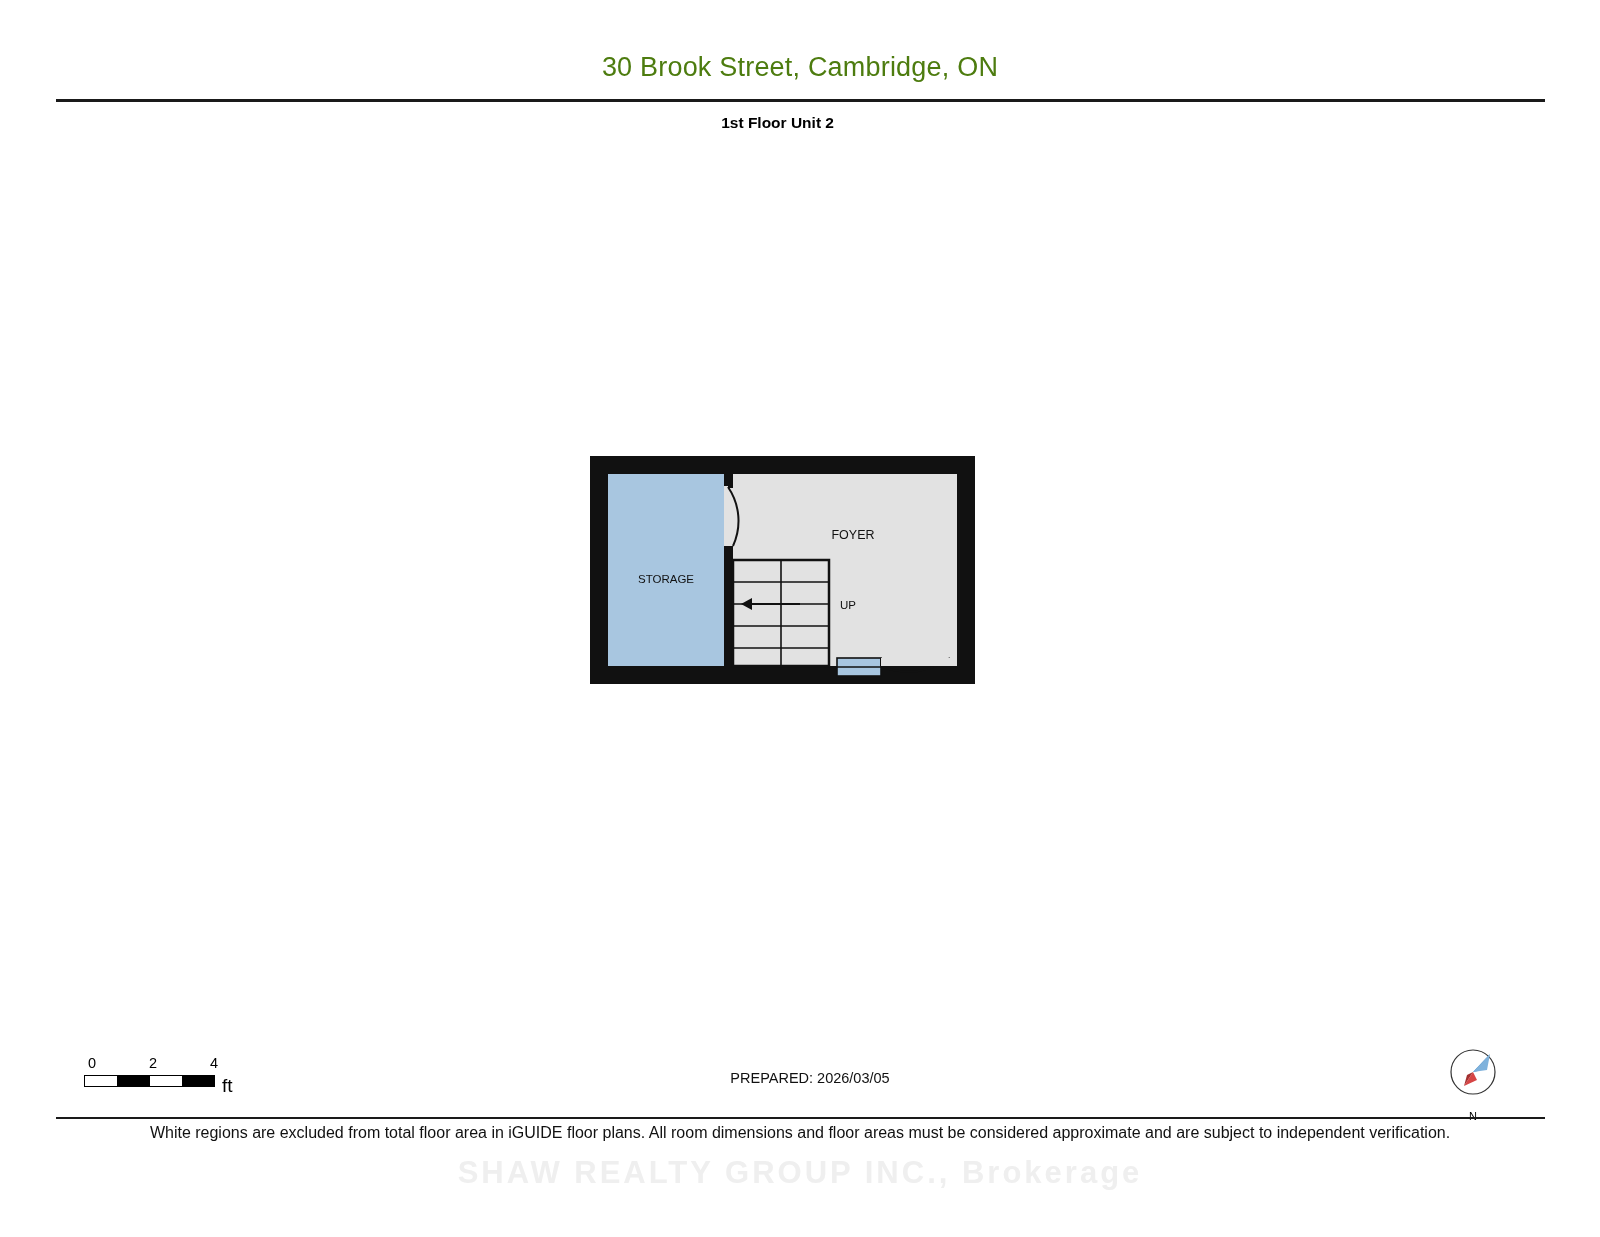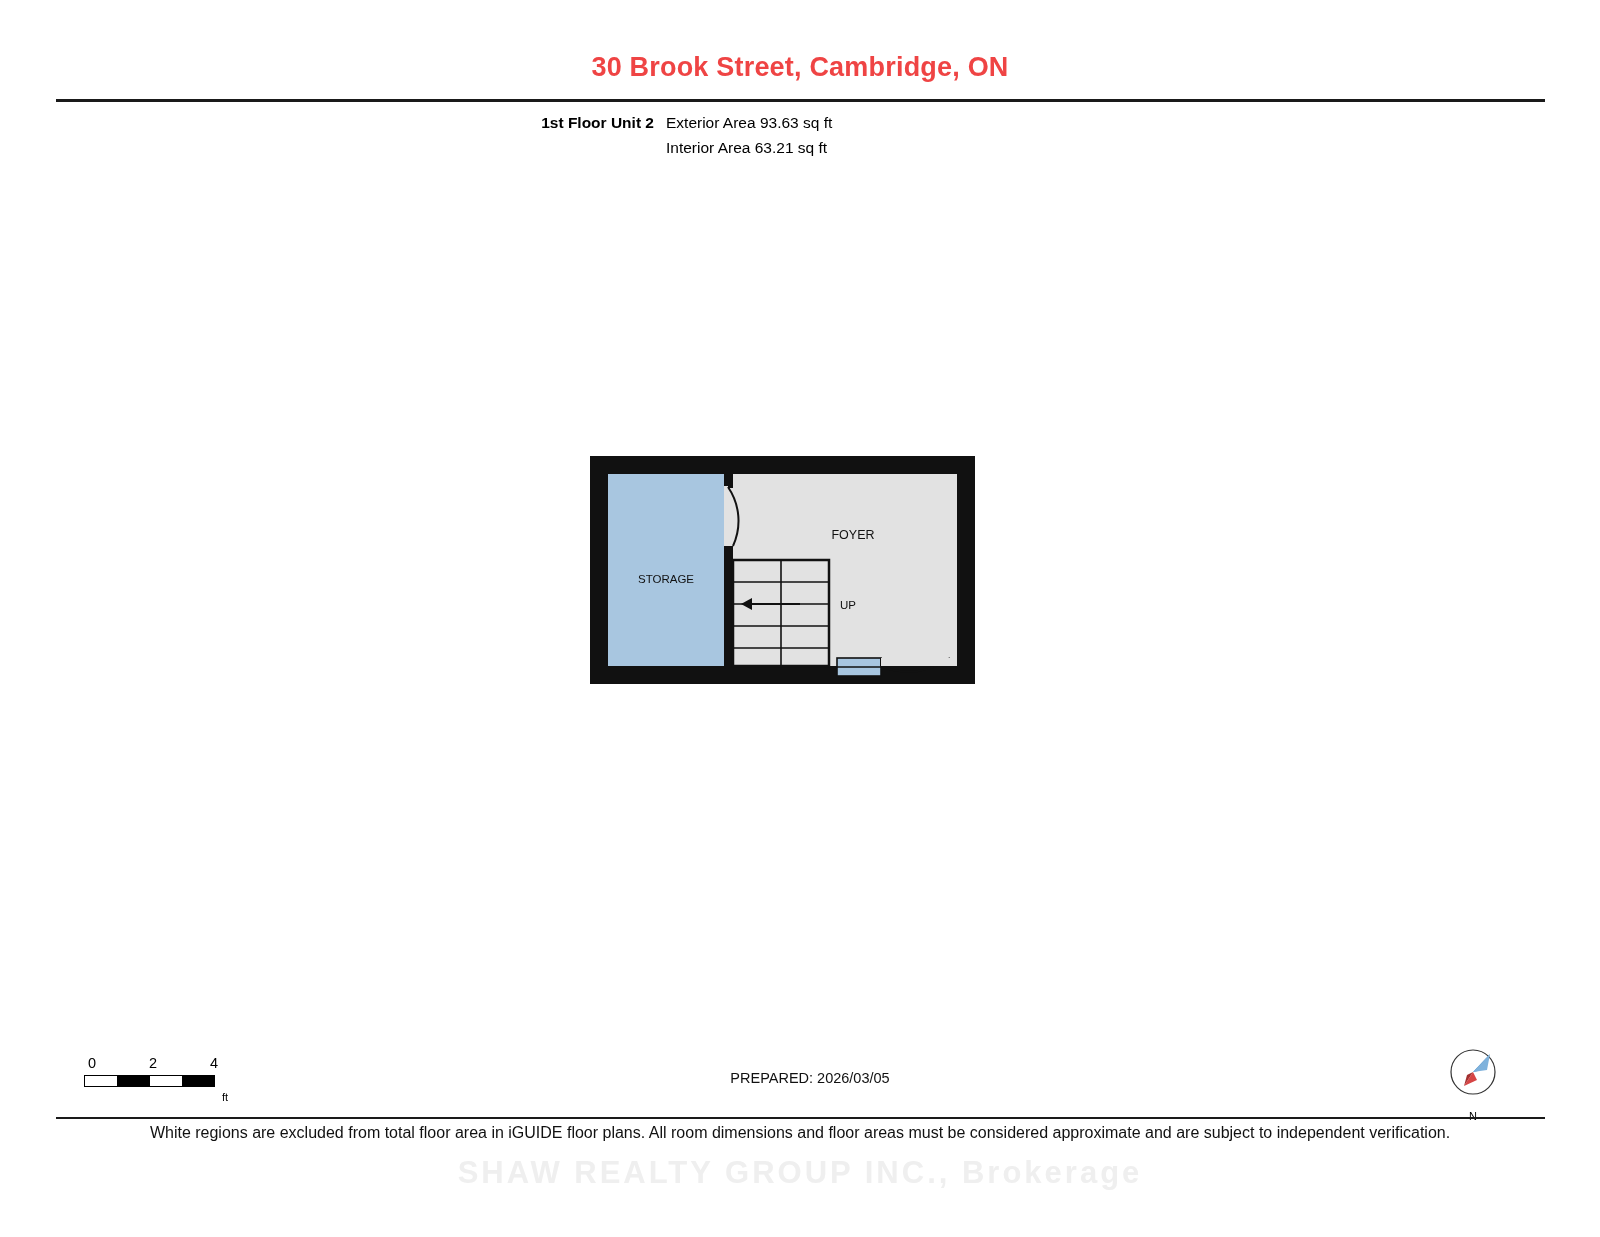--- a/index.html
+++ b/index.html
@@ -17,23 +17,23 @@
   }
 
   
   .page-title {
     position: absolute;
     top: 52px;
     left: 0;
     width: 1600px;
     text-align: center;
     font-size: 27px;
-    font-weight: bold;
+    font-weight: normal;
     letter-spacing: 0.2px;
-    color: #ef4444;
+    color: #4d7c0f;
   }
   .header-rule {
     position: absolute;
     top: 99px;
     left: 56px;
     width: 1489px;
     height: 3px;
     background: #1a1a1a;
   }
 
@@ -102,22 +102,22 @@
     border: 1.5px solid #000;
     box-sizing: border-box;
     display: flex;
   }
   .scale-graphic div { height: 100%; }
   .seg-dark { background: #000; }
   .seg-light { background: #fff; }
   .scale-unit {
     position: absolute;
     left: 138px;
-    top: 36px;
-    font-size: 11px;
+    top: 20px;
+    font-size: 19px;
   }
 
   .prepared {
     position: absolute;
     top: 1070px;
     left: 0;
     width: 1600px;
     text-align: center;
     font-size: 14.5px;
     color: #111;
@@ -175,25 +175,20 @@
 </style>
 </head>
 <body>
 
 <div class="page-title">30 Brook Street, Cambridge, ON</div>
 <div class="header-rule"></div>
 
 <div class="floor-info">
   <div class="floor-info-row">
     <div class="floor-label">1st Floor Unit 2</div>
-    <div class="floor-value">Exterior Area 93.63 sq ft</div>
-  </div>
-  <div class="floor-info-row">
-    <div class="floor-label spacer">&nbsp;</div>
-    <div class="floor-value">Interior Area 63.21 sq ft</div>
   </div>
 </div>
 
 <div class="plan-wrap">
   <svg width="440" height="290" viewBox="0 0 440 290">
 
     <rect x="30" y="26" width="385" height="228" fill="#111111"></rect>
 
     <rect x="48" y="44" width="349" height="192" fill="#e2e2e2"></rect>
 

